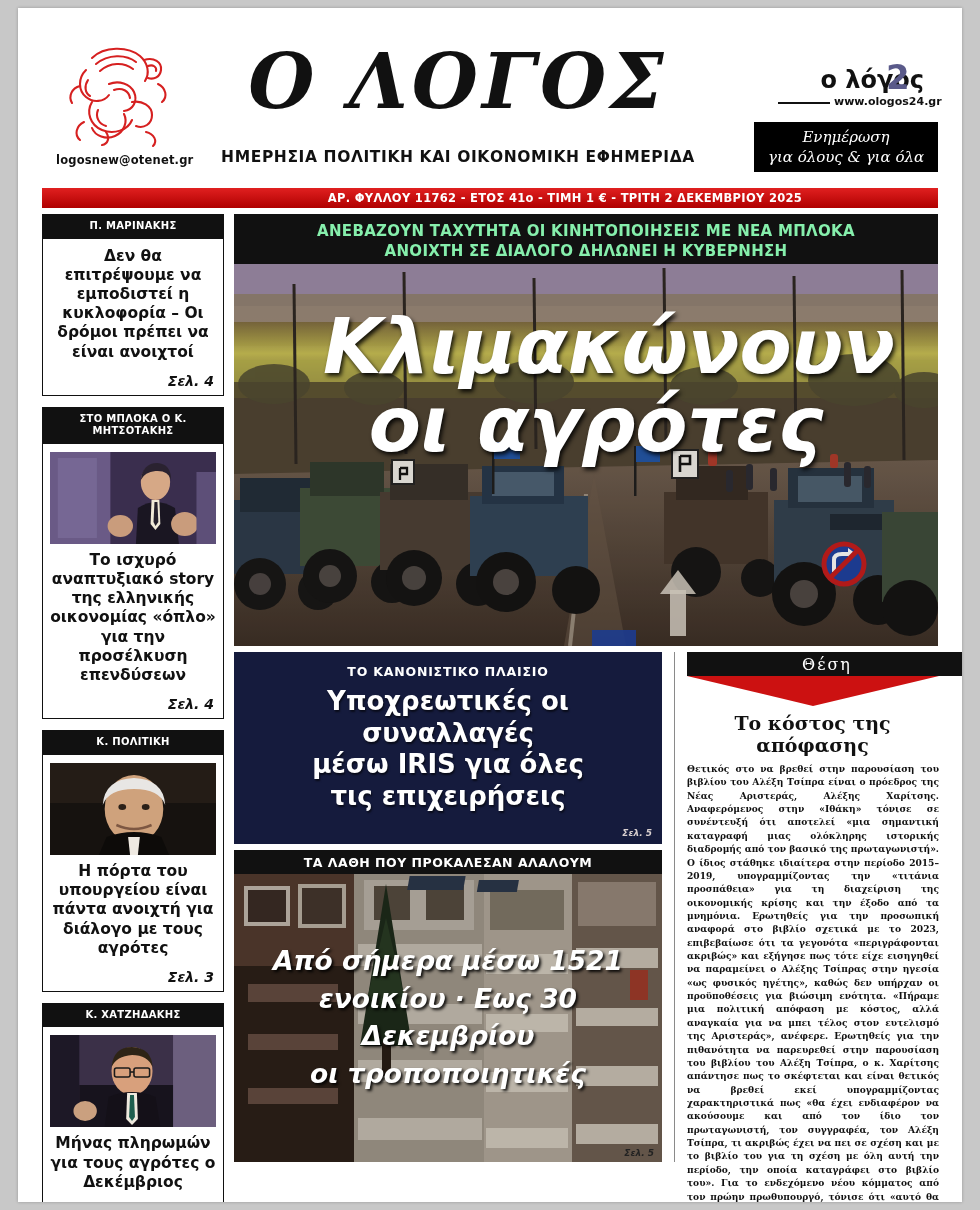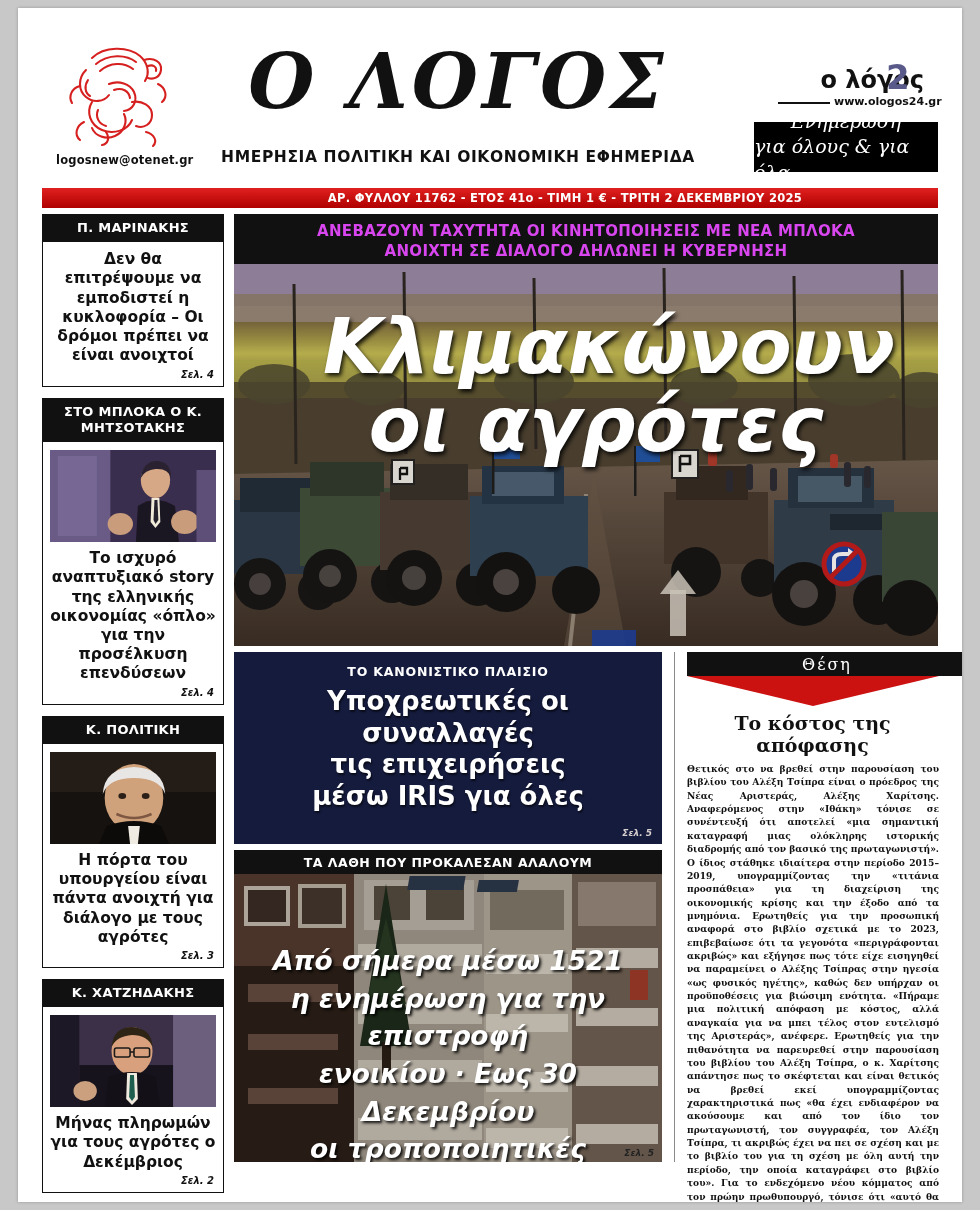--- a/index.html
+++ b/index.html
@@ -50,21 +50,21 @@
     position:absolute;left:16px;top:44px;width:52px;height:2px;background:#111;
   }
   .site-url{
     position:absolute;left:72px;top:37px;font-size:11px;font-weight:bold;
     color:#111;
   }
   .promo-box{
     position:absolute;left:736px;top:114px;width:184px;height:50px;
     background:#000;color:#fff;display:flex;flex-direction:column;
     align-items:center;justify-content:center;
-    font-style:italic;font-size:19px;line-height:1.35;font-weight:normal;
+    font-style:italic;font-size:15px;line-height:1.35;font-weight:normal;
     font-family:"DejaVu Serif","Liberation Serif",serif;
   }
 
   
   .redbar{
     position:absolute;left:24px;top:180px;width:896px;height:20px;
     background:linear-gradient(#e02020,#b00000);
     display:flex;align-items:center;justify-content:center;
   }
   .redbar span{
@@ -73,37 +73,37 @@
   }
 
   
   .sidebar{position:absolute;left:24px;top:206px;width:182px;}
   .sbox{
     border:1px solid #111;background:#fff;margin-bottom:11px;
     box-sizing:border-box;
   }
   .sbox-hd{
     background:#111;color:#fff;text-align:center;font-weight:bold;
-    font-size:13px;padding:5px 2px 6px;line-height:1.25;letter-spacing:.3px;
+    font-size:10px;padding:5px 2px 6px;line-height:1.25;letter-spacing:.3px;
   }
   .sbox-body{padding:8px 7px 6px;}
   .sbox-txt{
     text-align:center;font-weight:bold;font-size:15.5px;line-height:1.24;
     color:#111;
   }
   .sbox-sel{
-    text-align:right;font-size:10px;font-weight:bold;color:#111;
-    font-style:italic;margin-top:3px;padding-right:2px;
+    text-align:right;font-size:14px;font-weight:bold;color:#111;
+    font-style:italic;margin-top:11px;padding-right:2px;
   }
   .sphoto{width:100%;height:92px;margin-bottom:7px;display:block;}
 
   
   .lead-banner{
     position:absolute;left:216px;top:206px;width:704px;height:54px;
-    background:#111;color:#d946ef;display:flex;flex-direction:column;
+    background:#111;color:#86efac;display:flex;flex-direction:column;
     align-items:center;justify-content:center;text-align:center;
     font-weight:bold;font-size:15px;line-height:1.35;letter-spacing:.3px;
   }
   .lead-photo{
     position:absolute;left:216px;top:256px;width:704px;height:382px;
     overflow:hidden;
   }
   .lead-title{
     position:absolute;left:216px;top:300px;width:704px;
     text-align:center;pointer-events:none;
@@ -460,22 +460,22 @@
   </div>
 
   <div class="lead-title">
     <div class="l1">Κλιμακώνουν</div>
     <div class="l2">οι αγρότες</div>
   </div>
 
   <div class="iris">
     <div class="iris-kicker">ΤΟ ΚΑΝΟΝΙΣΤΙΚΟ ΠΛΑΙΣΙΟ</div>
     <div class="iris-head">Υποχρεωτικές οι συναλλαγές</div>
+    <div class="iris-head">μέσω IRIS για όλες</div>
     <div class="iris-head">τις επιχειρήσεις</div>
-    <div class="iris-head">μέσω IRIS για όλες</div>
     <div class="iris-sel">Σελ. 5</div>
   </div>
 
   <div class="bcenter">
     <div class="bcenter-hd">ΤΑ ΛΑΘΗ ΠΟΥ ΠΡΟΚΑΛΕΣΑΝ ΑΛΑΛΟΥΜ</div>
     <svg class="bcenter-photo" viewBox="0 0 428 288" preserveAspectRatio="none">
       <rect width="428" height="288" fill="#8a7f76"></rect>
       <rect x="0" y="0" width="120" height="288" fill="#5a3f33"></rect>
       <rect x="10" y="12" width="46" height="40" fill="#d8cec2"></rect>
       <rect x="14" y="16" width="38" height="32" fill="#3e2f28"></rect>
@@ -516,21 +516,20 @@
       <g>
         <path d="M126 172 L152 10 L178 172 Z" fill="#1d2d1c"></path>
         <path d="M132 130 L152 44 L172 130 Z" fill="#2a3f26"></path>
         <rect x="148" y="168" width="9" height="34" fill="#2a1e15"></rect>
       </g>
 
       <rect width="428" height="288" fill="#140c08" opacity=".22"></rect>
     </svg>
     <div class="bcenter-title">
       <div>Από σήμερα μέσω 1521</div>
-      <div>η ενημέρωση για την επιστροφή</div>
       <div>ενοικίου · Εως 30 Δεκεμβρίου</div>
       <div>οι τροποποιητικές</div>
     </div>
     <div class="bcenter-sel">Σελ. 5</div>
   </div>
 
   <div class="edit-col">
     <div class="edit-hd">Θέση</div>
     <div class="edit-tri"></div>
     <div class="edit-title">Το κόστος της απόφασης</div>

